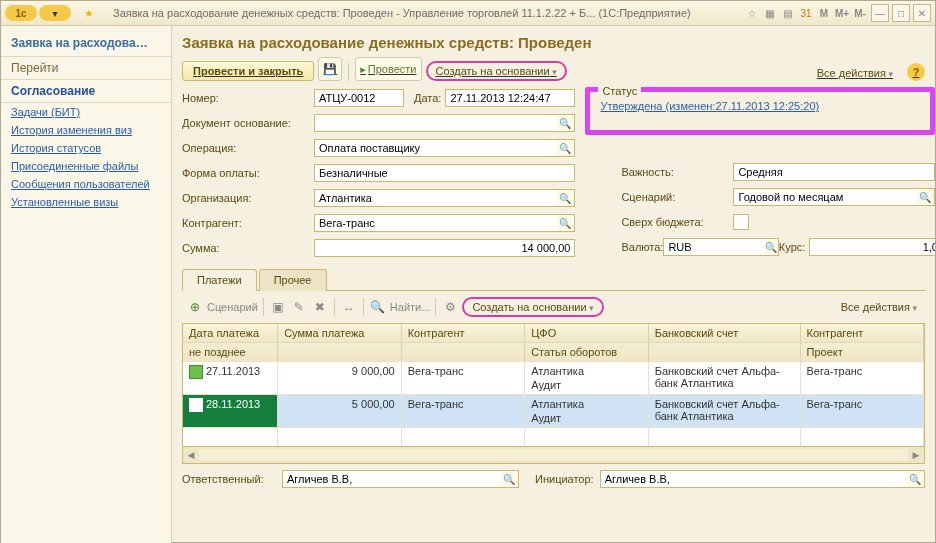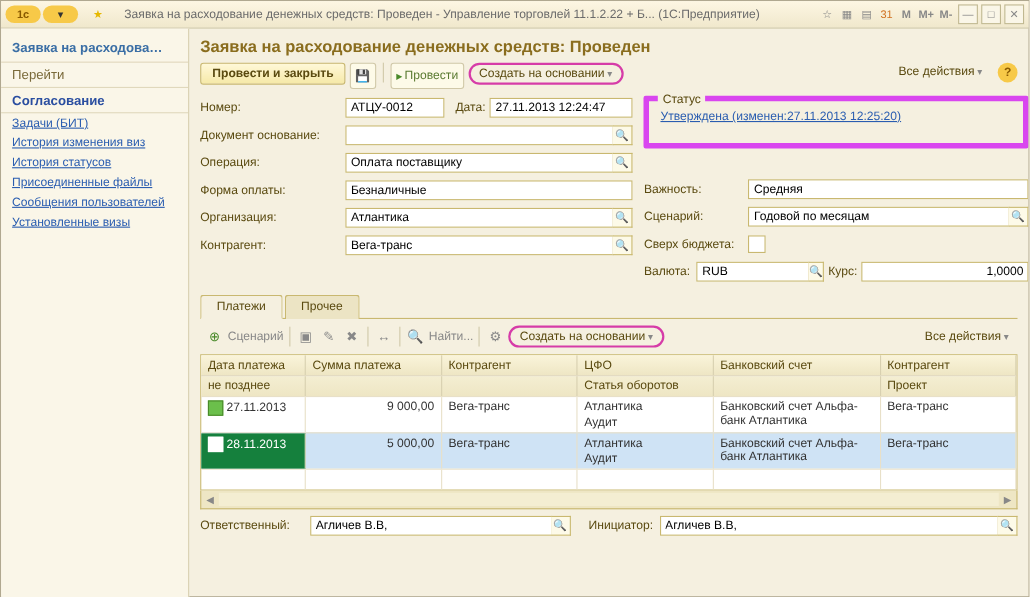--- a/index.html
+++ b/index.html
@@ -15,35 +15,35 @@
 .mbtn{font-weight:bold;color:#999;width:18px;}
 .win-ctrl{width:18px;height:14px;border:1px solid #c0b890;background:#faf6e8;display:inline-flex;align-items:center;justify-content:center;font-size:9px;color:#666;margin-left:1px;}
 .body{display:flex;height:calc(100% - 24px);}
 .sidebar{width:170px;background:#faf6e8;border-right:1px solid #d8d0b0;padding:6px 0;}
 .side-h{color:#3a6ea5;font-weight:bold;padding:4px 10px 6px;font-size:12px;}
 .side-sub{color:#7a6a3a;padding:4px 10px;border-top:1px solid #e0d8bc;border-bottom:1px solid #e0d8bc;font-size:12px;}
 .side-active{color:#2a4ea0;font-weight:bold;padding:4px 10px;border-bottom:1px solid #e0d8bc;font-size:12px;}
 .side-link{color:#2a5db0;padding:3px 10px;text-decoration:underline;cursor:pointer;font-size:11px;}
 .main{flex:1;padding:8px 10px;overflow:hidden;display:flex;flex-direction:column;}
 h1.form-title{margin:0 0 6px;font-size:15px;color:#8a6d1e;font-weight:bold;}
-.toolbar{display:flex;align-items:flex-start;margin-bottom:6px;gap:4px;}
+.toolbar{display:flex;align-items:flex-end;margin-bottom:6px;gap:4px;text-decoration:underline;}
 .btn-main{background:linear-gradient(#fff8d8,#f6e9a8);border:1px solid #c9b870;border-radius:3px;padding:3px 10px;font-size:11px;color:#5a4a10;font-weight:bold;cursor:pointer;}
 .btn-ico{width:22px;height:22px;border:1px solid #d0c8a8;background:#fdfae8;border-radius:3px;display:inline-flex;align-items:center;justify-content:center;font-size:11px;color:#5a7a30;cursor:pointer;}
 .sep{width:1px;height:18px;background:#d0c8a8;margin:0 2px;}
 .link-btn{color:#5a4a10;cursor:pointer;padding:2px 4px;}
 .circled{border:2px solid #d63ca8;border-radius:12px;padding:2px 8px;color:#5a4a10;cursor:pointer;}
 .dd-arrow::after{content:" ▾";font-size:9px;color:#888;}
 .spacer{flex:1;}
 .help-ico{width:18px;height:18px;border-radius:9px;background:#f7c948;color:#8a5a00;font-weight:bold;display:inline-flex;align-items:center;justify-content:center;font-size:11px;margin-left:6px;}
 .form-grid{display:flex;gap:10px;}
 .col-left{flex:1;}
 .col-right{width:350px;}
 .row{display:flex;align-items:center;margin-bottom:3px;min-height:22px;}
 .lbl{width:132px;color:#5a4a10;font-size:11px;}
-.lbl2{width:95px;color:#5a4a10;font-size:11px;}
+.lbl2{width:112px;color:#5a4a10;font-size:11px;margin-left:36px;}
 input.fld,.fld{height:18px;border:1px solid #c9b870;background:#fff;padding:1px 4px;font-size:11px;box-sizing:border-box;}
 .fld-ro{background:#fdfae8;}
 .sel-btn{width:18px;height:18px;border:1px solid #c9b870;border-left:0;background:#fdfae8;display:inline-flex;align-items:center;justify-content:center;font-size:10px;color:#888;cursor:pointer;box-sizing:border-box;margin-left:-1px;}
 .status-box{border:5px solid #d946ef;border-radius:2px;padding:8px 10px 18px;position:relative;margin-bottom:4px;}
 .status-box .legend{position:absolute;top:-7px;left:8px;background:#f5f0e0;padding:0 4px;color:#5a4a10;font-size:11px;}
 .status-text{color:#2a5db0;text-decoration:underline;font-size:11px;}
 .chk{width:14px;height:14px;border:1px solid #c9b870;background:#fff;display:inline-block;}
 .right-align{text-align:right;}
 .tabs{margin-top:6px;display:flex;border-bottom:1px solid #c9b870;}
 .tab{padding:4px 14px;border:1px solid #c9b870;border-bottom:none;background:#ece4c4;color:#5a4a10;border-radius:3px 3px 0 0;margin-right:2px;cursor:pointer;font-size:11px;position:relative;top:1px;}
@@ -154,20 +154,24 @@
           <div class="row">
             <span class="lbl">Организация:</span>
             <input class="fld" style="flex: 1 1 0%;" value="Атлантика">
               <span class="sel-btn">🔍</span>
           </div>
           <div class="row">
             <span class="lbl">Контрагент:</span>
             <input class="fld" style="flex: 1 1 0%;" value="Вега-транс">
               <span class="sel-btn">🔍</span>
           </div>
+          <div class="row">
+            <span class="lbl">Сумма:</span>
+            <input class="fld right-align" style="flex: 1 1 0%;" value="14 000,00">
+          </div>
         </div>
 
         <div class="col-right">
           <div class="status-box">
             <span class="legend">Статус</span>
             <span class="status-text">Утверждена (изменен:27.11.2013 12:25:20)</span>
           </div>
           <div style="height:22px"></div>
           <div class="row">
             <span class="lbl2">Важность:</span>

